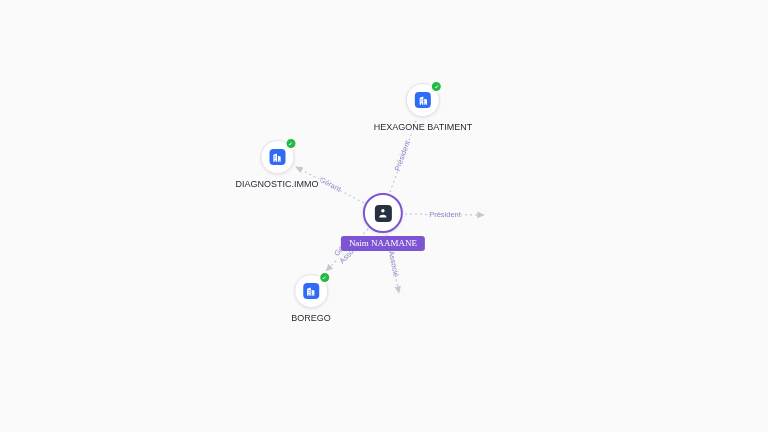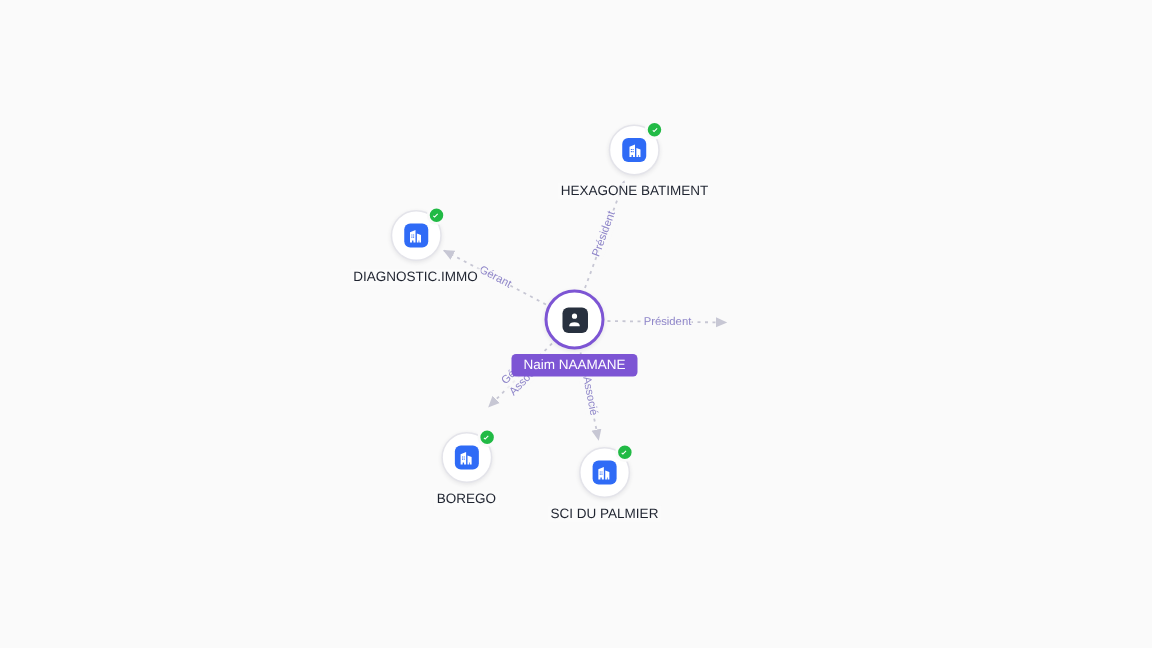--- a/index.html
+++ b/index.html
@@ -58,20 +58,21 @@
     border:2px solid var(--person-accent, #7d55d4);
   }
   .person-label {
     margin-top:3px;
     font-size:9px; line-height:11px;
     color:#fff;
     background: var(--person-accent, #7d55d4);
     border-radius:3px;
     padding:2px 8px;
     white-space:nowrap;
+    font-family:Liberation Serif, serif;
   }
   .edge-label {
     position:absolute;
     z-index:1;
     font-size:7.5px; line-height:8.5px;
     color: var(--edge-label-text, #8f86c9);
     background:rgba(250,250,250,.75);
     white-space:nowrap;
     transform:translate(-50%,-50%) rotate(var(--rot, 0deg));
     text-align:center;
@@ -146,45 +147,30 @@
       <span class="badge">
         <svg viewBox="0 0 24 24" width="8" height="8">
             <path fill="#fff" d="M9.6 15.6 6.4 12.4l1.5-1.5 1.7 1.7 5.5-5.5 1.5 1.5z"></path>
           </svg>
       </span>
     </div>
     <div class="company-label">DIAGNOSTIC.IMMO</div>
   </div>
 
 
-  <div class="node" style="left:311px; top:288px;">
+  <div class="node" style="left:311px; top:274px;">
     <div class="circle">
       <span class="icon-blue">
         <svg viewBox="0 0 24 24" width="11" height="11">
             <path fill="#fff" d="M4 21V6l8-3v18H9v-3H7v3H4zm2-10h1.5V9.5H6V11zm2.5 0H10V9.5H8.5V11zM6 14h1.5v-1.5H6V14zm2.5 0H10v-1.5H8.5V14zM14 21V8l6 2v11h-2.5v-3h-1v3H14z"></path>
           </svg>
       </span>
       <span class="badge">
         <svg viewBox="0 0 24 24" width="8" height="8">
             <path fill="#fff" d="M9.6 15.6 6.4 12.4l1.5-1.5 1.7 1.7 5.5-5.5 1.5 1.5z"></path>
           </svg>
       </span>
     </div>
     <div class="company-label">BOREGO</div>
   </div>
 
-  <div class="node" style="left:403px; top:298px;">
-    <div class="circle">
-      <span class="icon-blue">
-        <svg viewBox="0 0 24 24" width="11" height="11">
-            <path fill="#fff" d="M4 21V6l8-3v18H9v-3H7v3H4zm2-10h1.5V9.5H6V11zm2.5 0H10V9.5H8.5V11zM6 14h1.5v-1.5H6V14zm2.5 0H10v-1.5H8.5V14zM14 21V8l6 2v11h-2.5v-3h-1v3H14z"></path>
-          </svg>
-      </span>
-      <span class="badge">
-        <svg viewBox="0 0 24 24" width="8" height="8">
-            <path fill="#fff" d="M9.6 15.6 6.4 12.4l1.5-1.5 1.7 1.7 5.5-5.5 1.5 1.5z"></path>
-          </svg>
-      </span>
-    </div>
-    <div class="company-label">SCI DU PALMIER</div>
-  </div>
 
 </div>
 
 </body></html>

